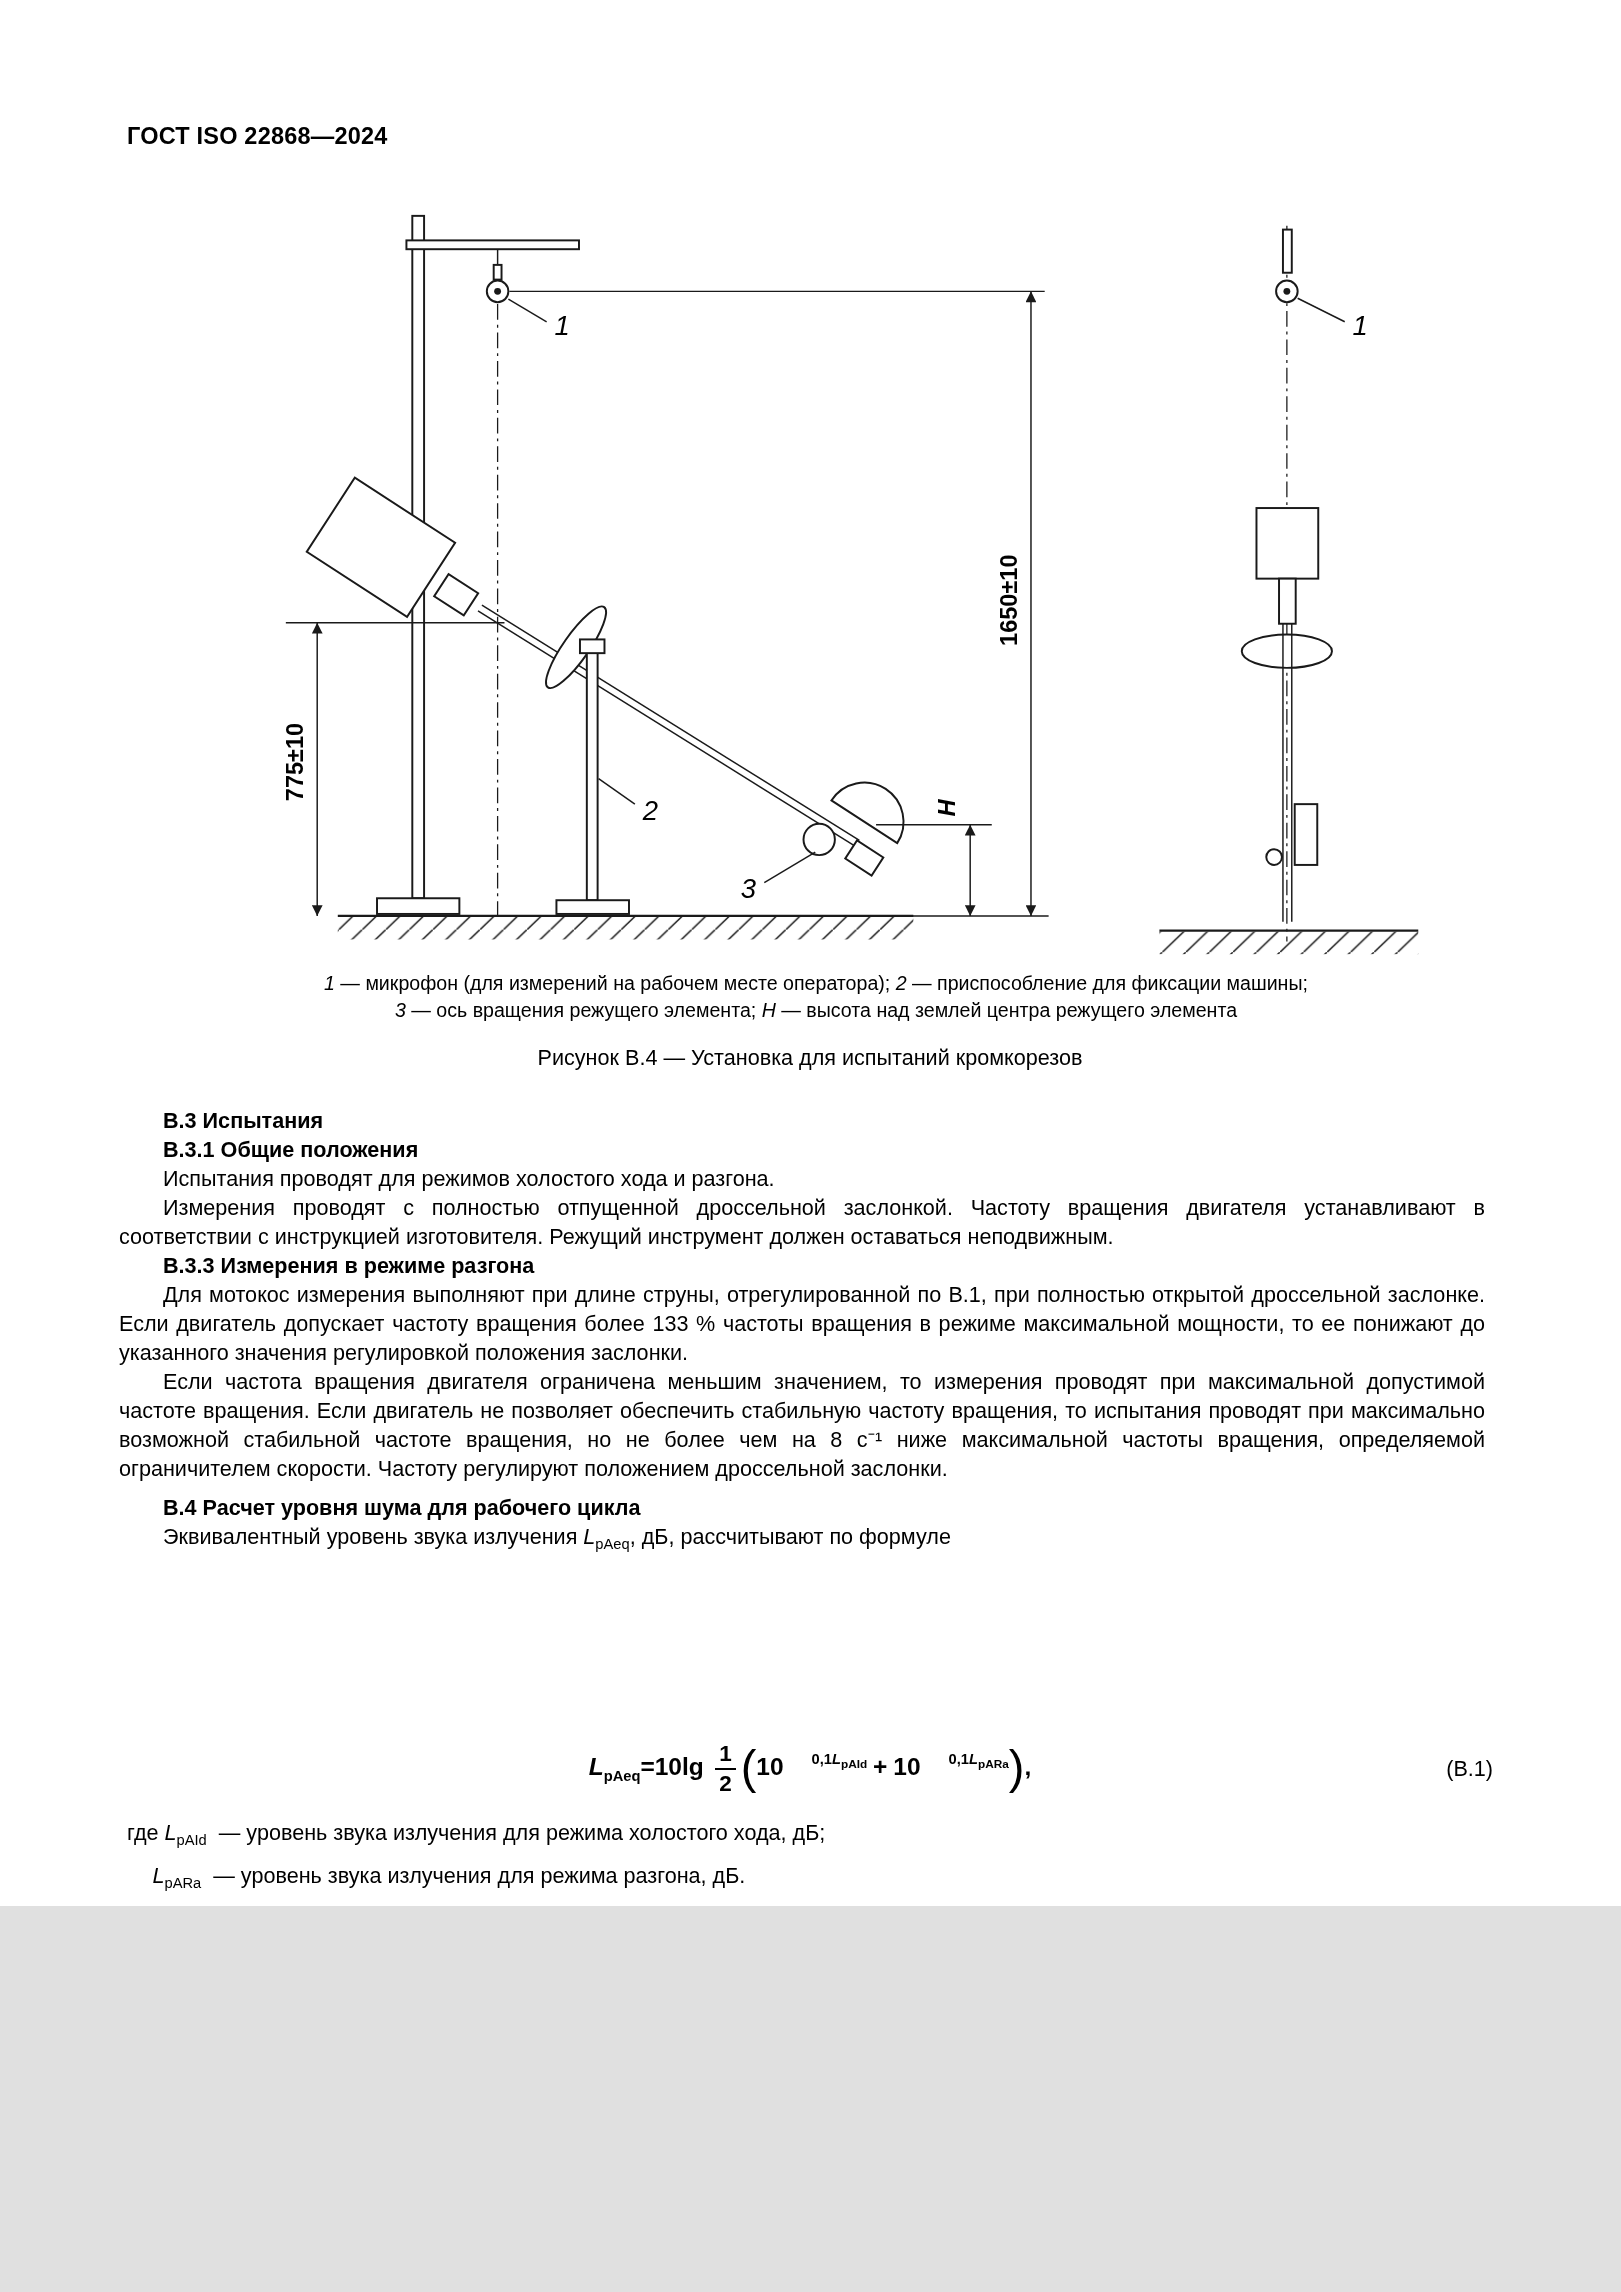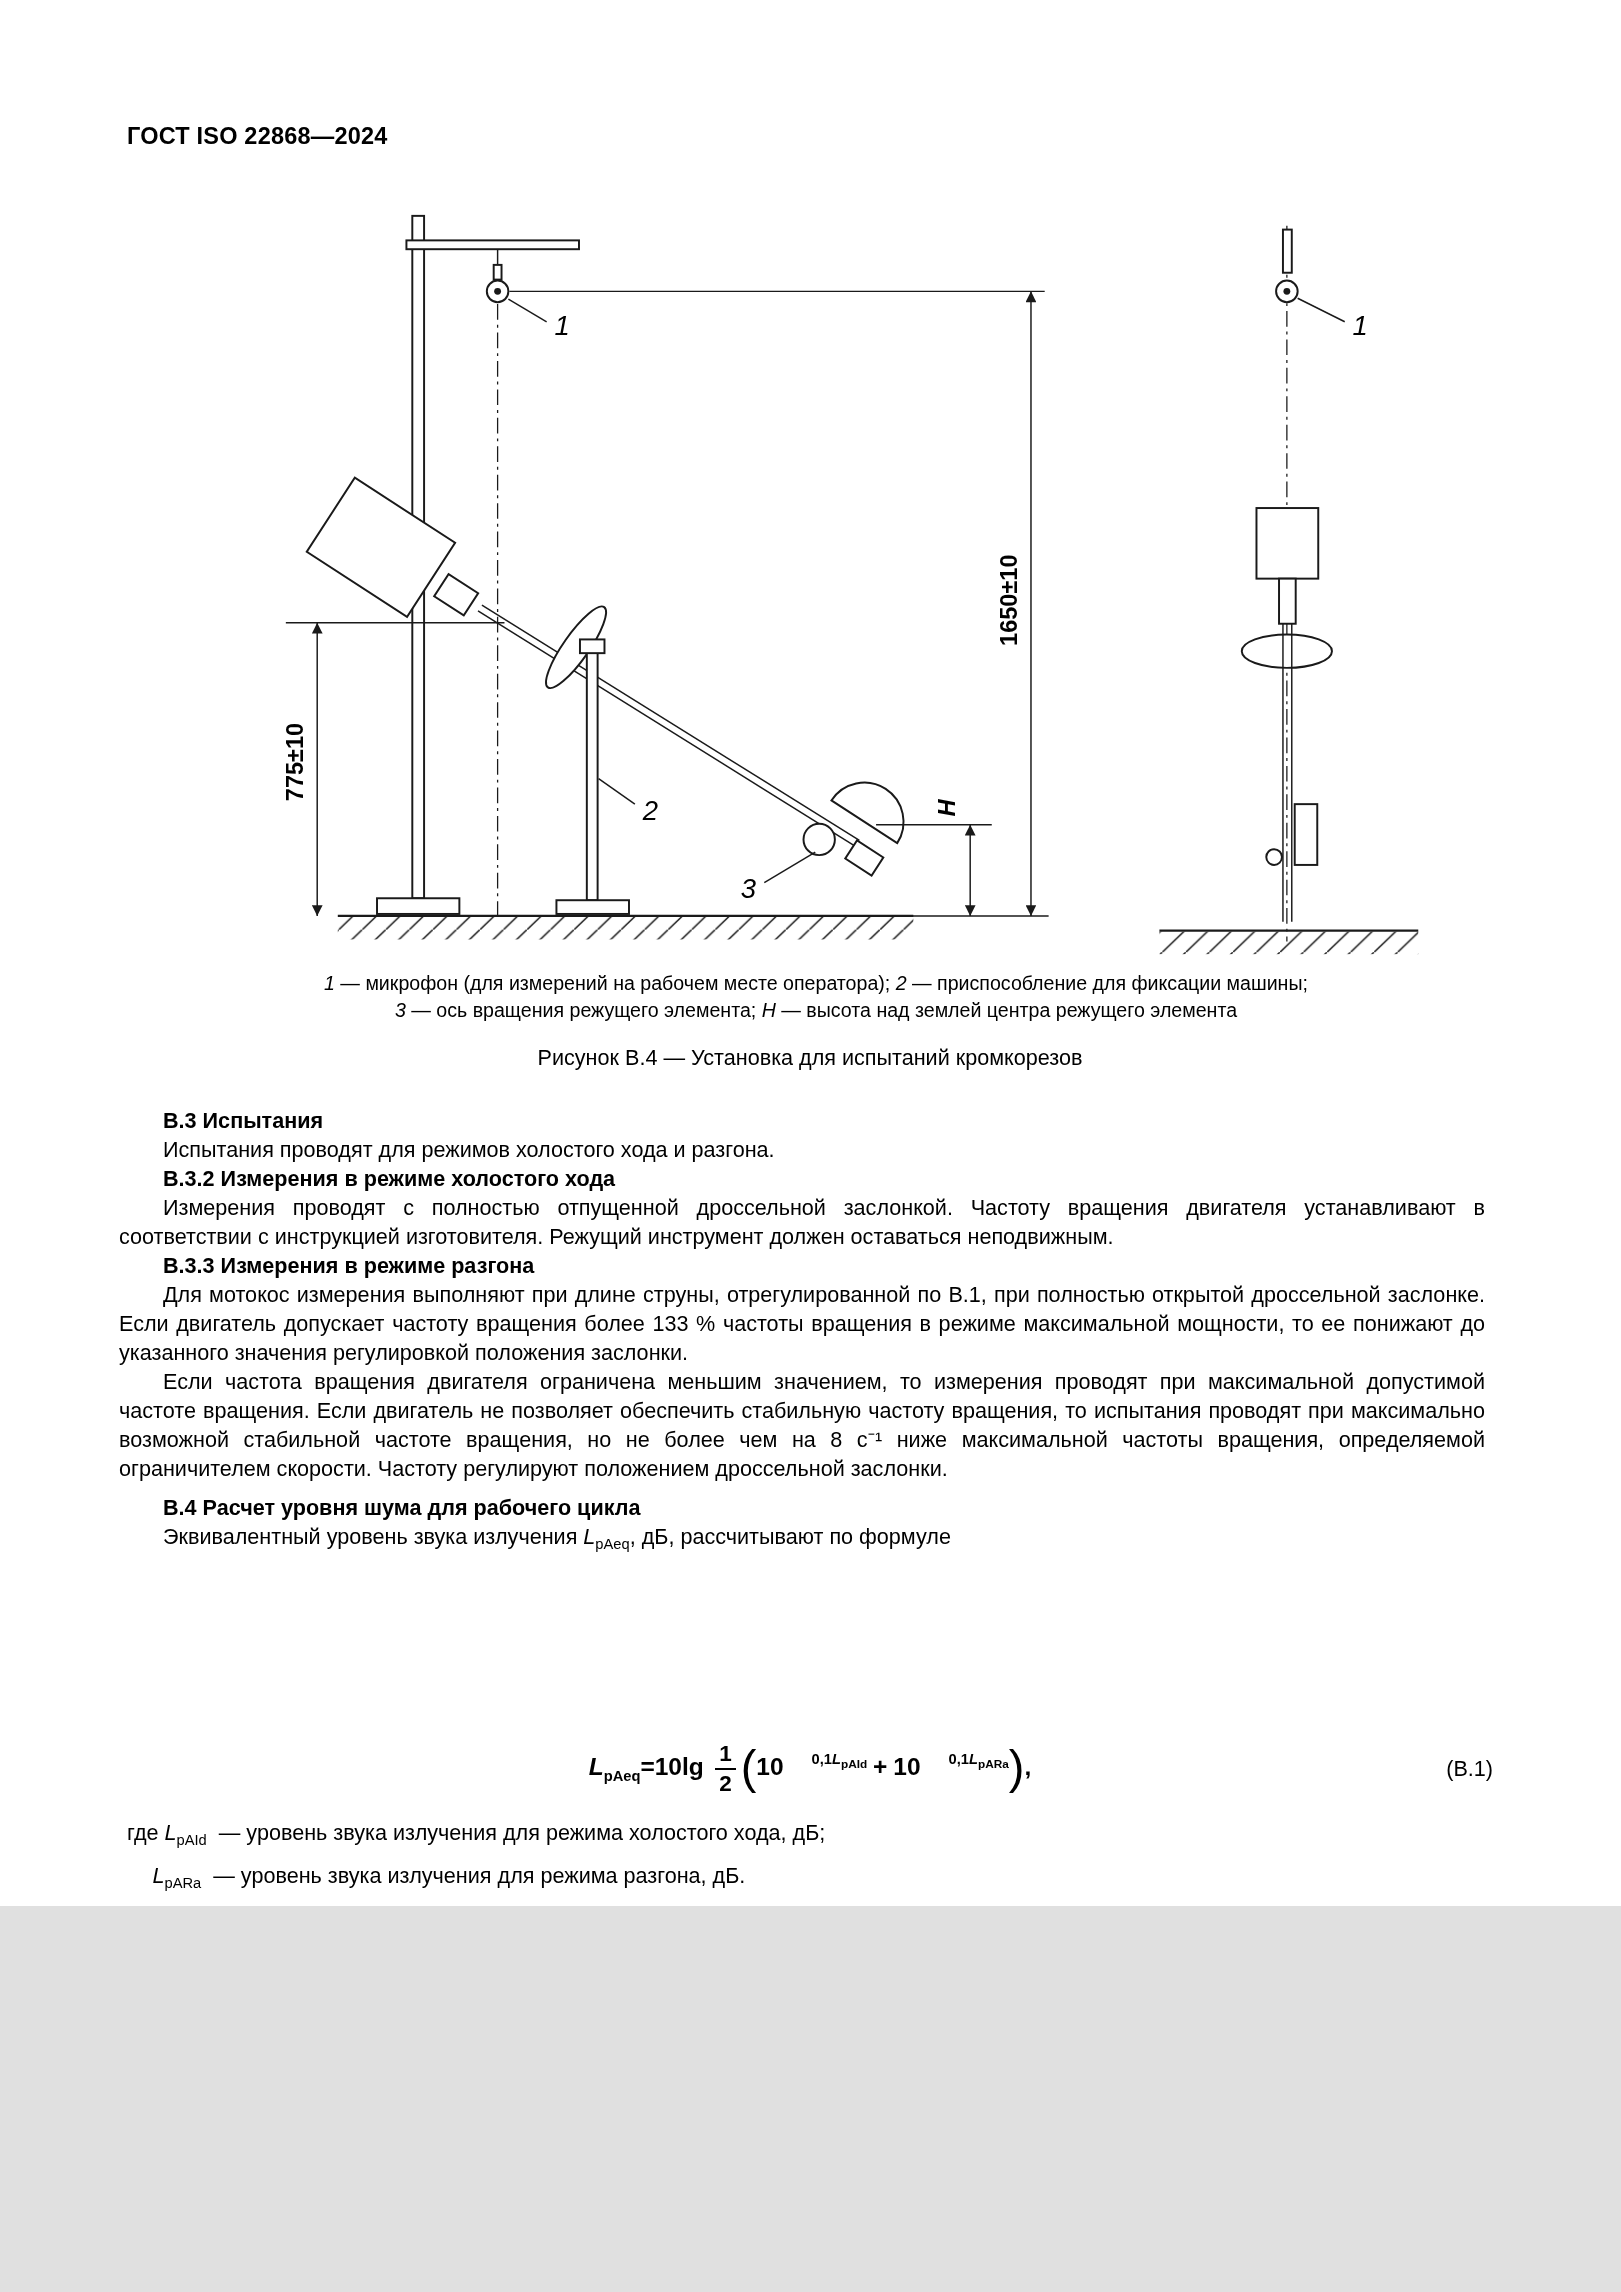--- a/index.html
+++ b/index.html
@@ -141,22 +141,22 @@
 
   <div class="fig-legend">
     <div class="legend-line"><i>1</i><span> — микрофон (для измерений на рабочем месте оператора); </span><i>2</i><span> — приспособление для фиксации машины;</span></div>
     <div class="legend-line"><i>3</i><span> — ось вращения режущего элемента; </span><i>H</i><span> — высота над землей центра режущего элемента</span></div>
   </div>
 
   <div class="fig-title">Рисунок В.4 — Установка для испытаний кромкорезов</div>
 
   <div class="doc-body">
     <p class="h">В.3 Испытания</p>
+    <p class="h">В.3.1 Общие положения</p>
     <p class="t">Испытания проводят для режимов холостого хода и разгона.</p>
-    <p class="h">В.3.2 Измерения в режиме холостого хода</p>
     <p class="t">Измерения проводят с полностью отпущенной дроссельной заслонкой. Частоту вращения двигателя устанавливают в соответствии с инструкцией изготовителя. Режущий инструмент должен оставаться неподвижным.</p>
     <p class="h">В.3.3 Измерения в режиме разгона</p>
     <p class="t">Для мотокос измерения выполняют при длине струны, отрегулированной по В.1, при полностью открытой дроссельной заслонке. Если двигатель допускает частоту вращения более 133 % частоты вращения в режиме максимальной мощности, то ее понижают до указанного значения регулировкой положения заслонки.</p>
     <p class="t">Если частота вращения двигателя ограничена меньшим значением, то измерения проводят при максимальной допустимой частоте вращения. Если двигатель не позволяет обеспечить стабильную частоту вращения, то испытания проводят при максимально возможной стабильной частоте вращения, но не более чем на 8 с⁻¹ ниже максимальной частоты вращения, определяемой ограничителем скорости. Частоту регулируют положением дроссельной заслонки.</p>
     <p class="h gap">В.4 Расчет уровня шума для рабочего цикла</p>
     <p class="t"><span>Эквивалентный уровень звука излучения </span><i>L</i><sub class="sb">pAeq</sub><span>, дБ, рассчитывают по формуле</span></p>
   </div>
 
   <div class="formula-row">
     <div class="formula">

